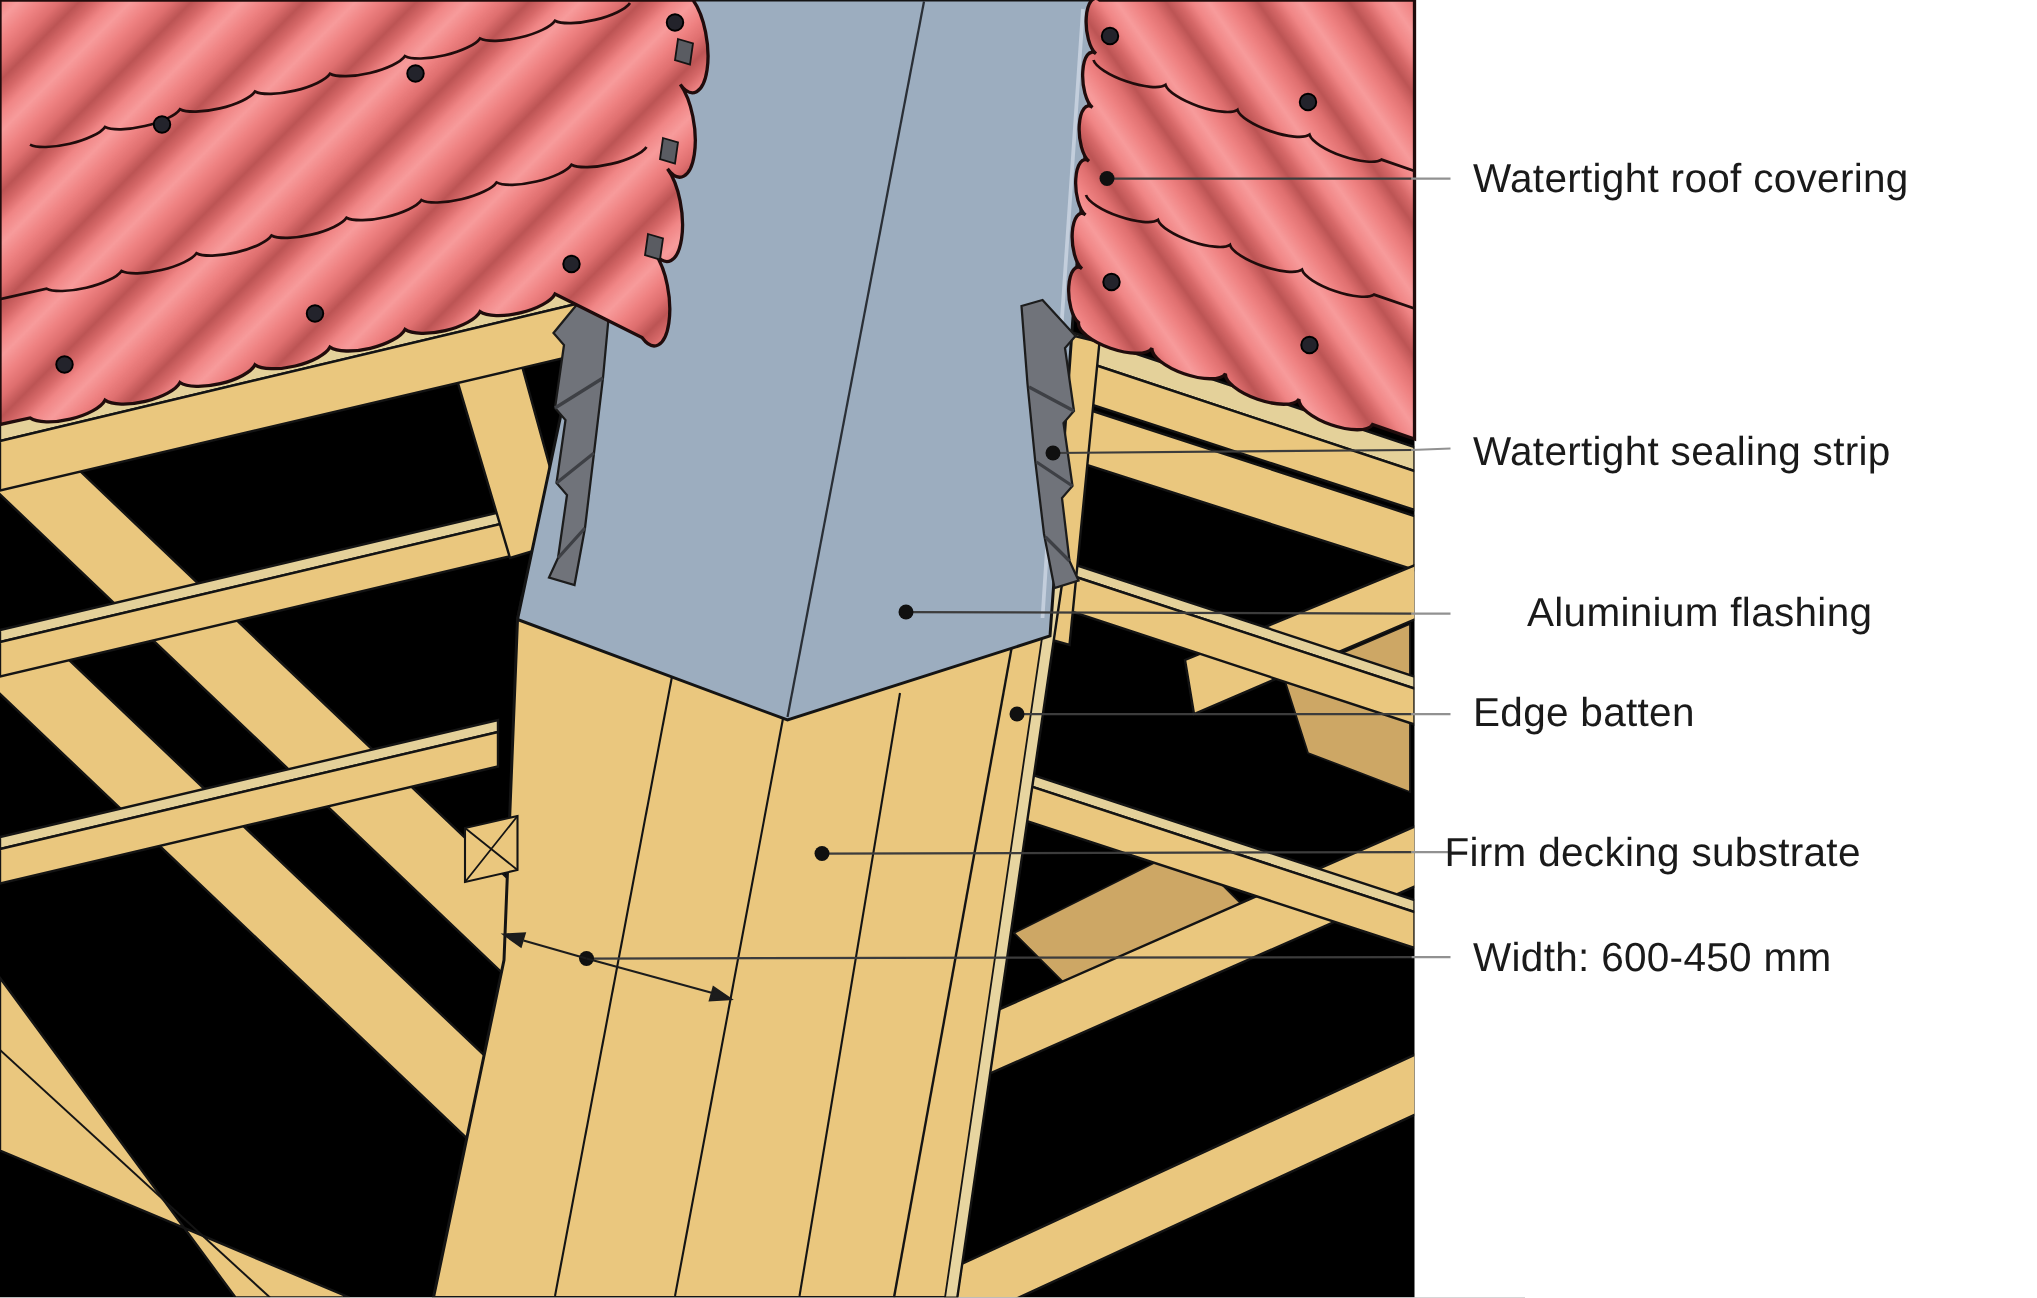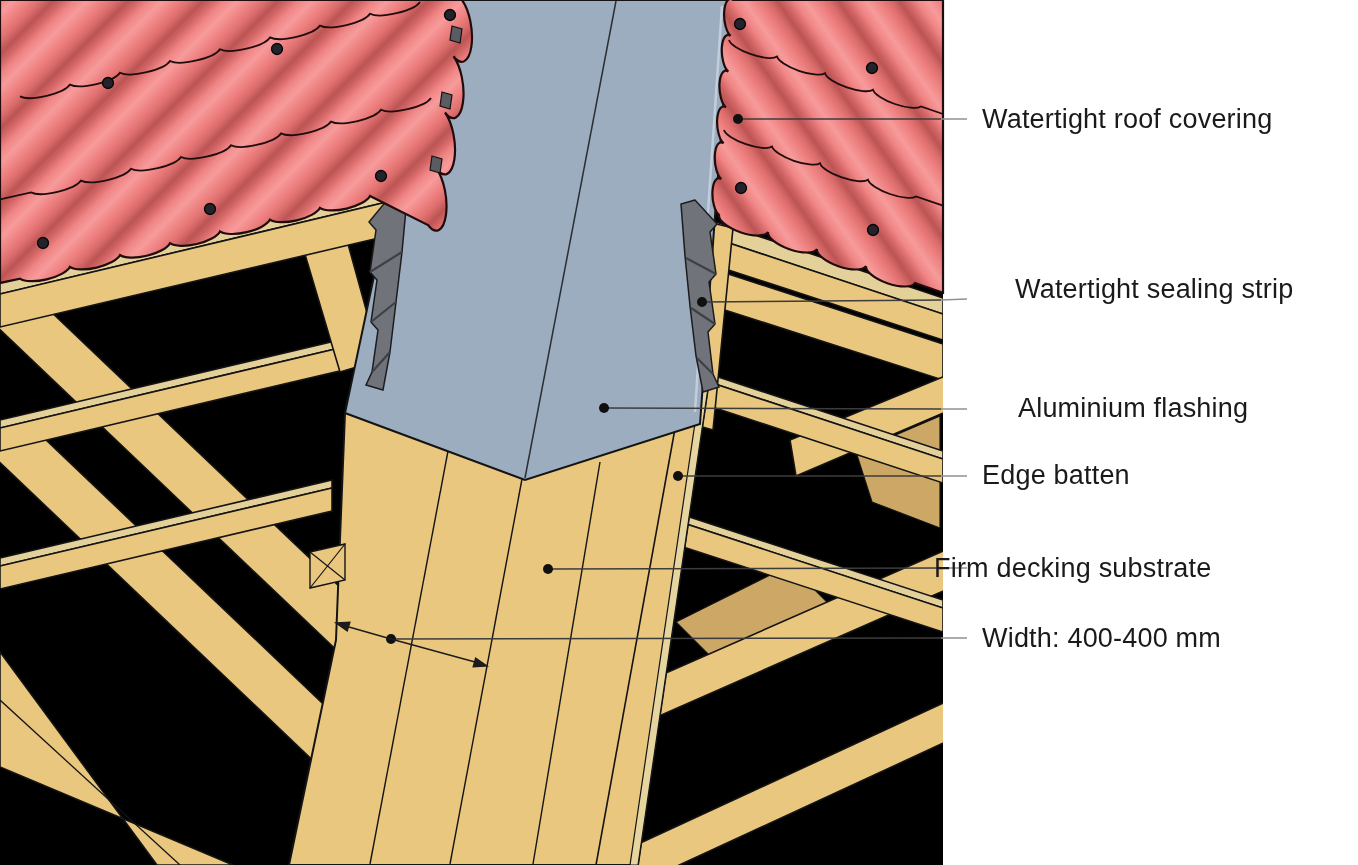--- a/index.html
+++ b/index.html
@@ -177,19 +177,19 @@
     <g stroke="#1c1c1c" stroke-width="1.5" fill="#1c1c1c">
       <path d="M391,639 L349,627" fill="none"></path>
       <path d="M391,639 L475,662" fill="none"></path>
       <path d="M336,623 L349.8,622.3 L347.2,630.9 Z"></path>
       <path d="M487,666 L475.7,658.2 L473.3,666.8 Z"></path>
     </g>
   </g>
 </svg>
 
 <div class="callout" style="top:102px;">Watertight roof covering</div>
-<div class="callout" style="top:272px;margin-left:33px;">Watertight sealing strip</div>
+<div class="callout" style="top:284px;">Watertight sealing strip</div>
 <div class="callout" style="top:391px;margin-left:36px;">Aluminium flashing</div>
 <div class="callout" style="top:458px;text-align:right;">Edge batten</div>
-<div class="callout" style="top:551px;left:934px;">Firm decking substrate</div>
-<div class="callout" style="top:621px;">Width: 400-400 mm</div>
+<div class="callout" style="top:551px;left:963px;">Firm decking substrate</div>
+<div class="callout" style="top:621px;">Width: 600-450 mm</div>
 
 </div>
 
 </body></html>

